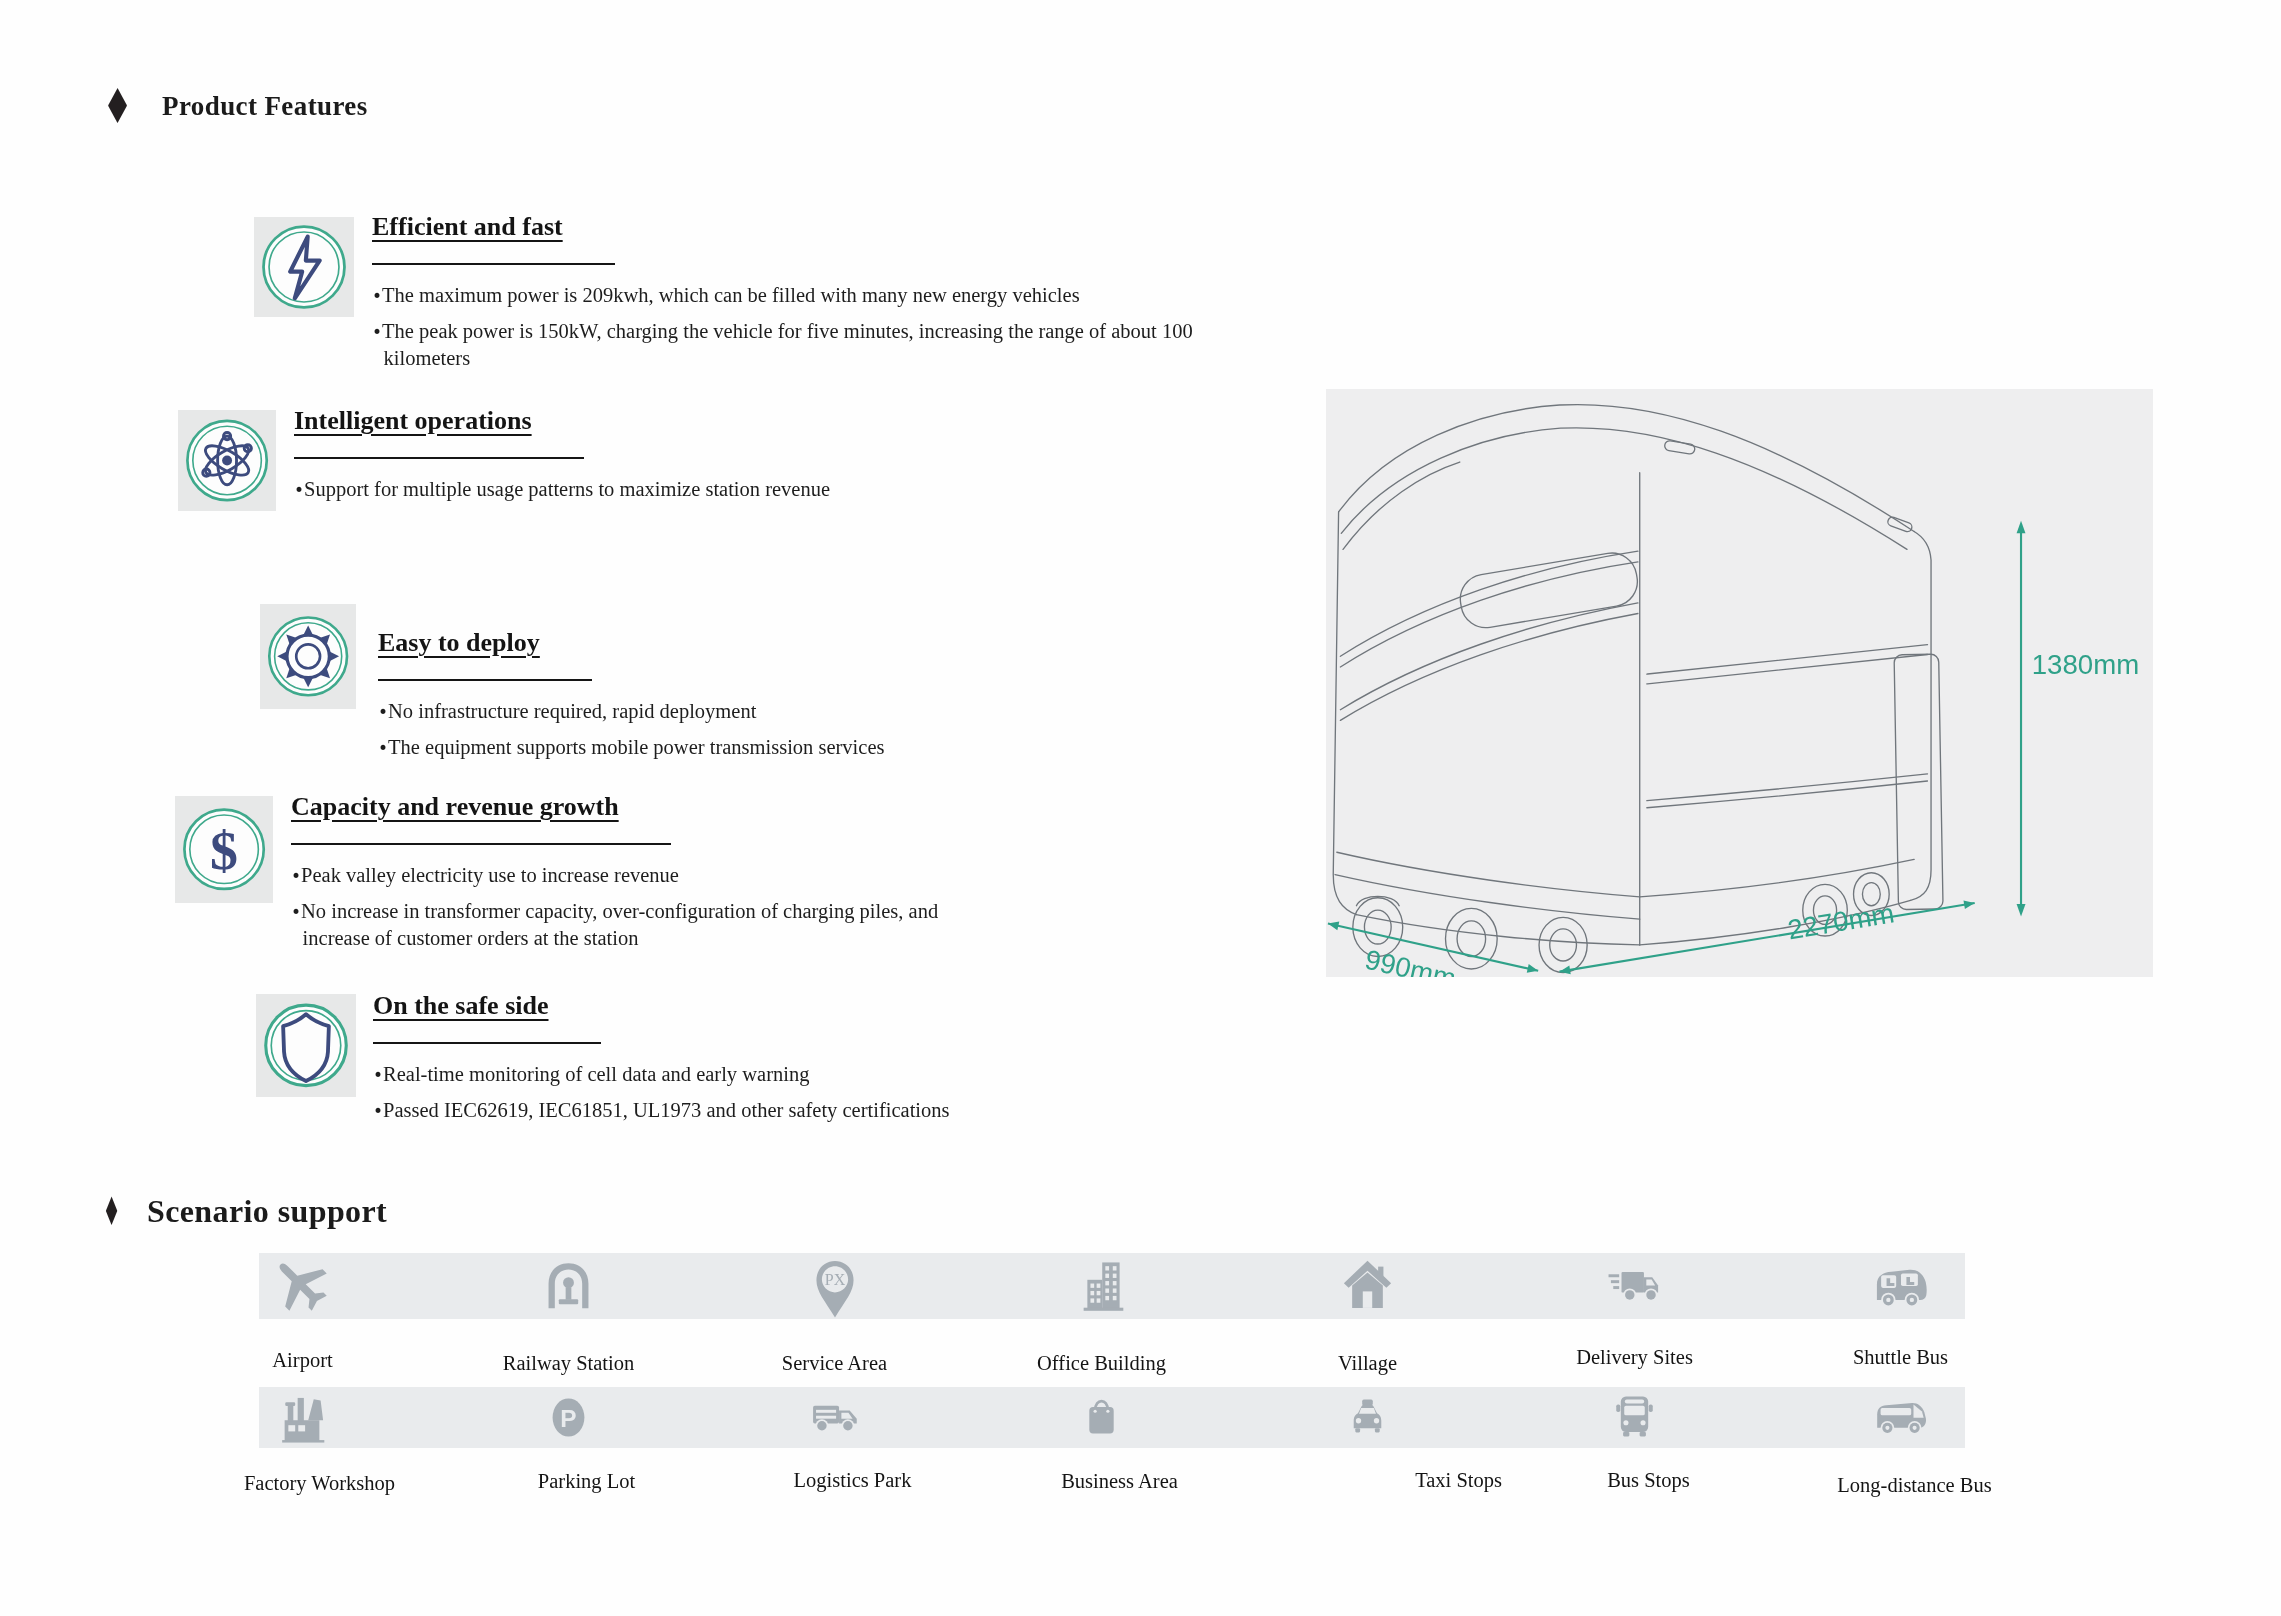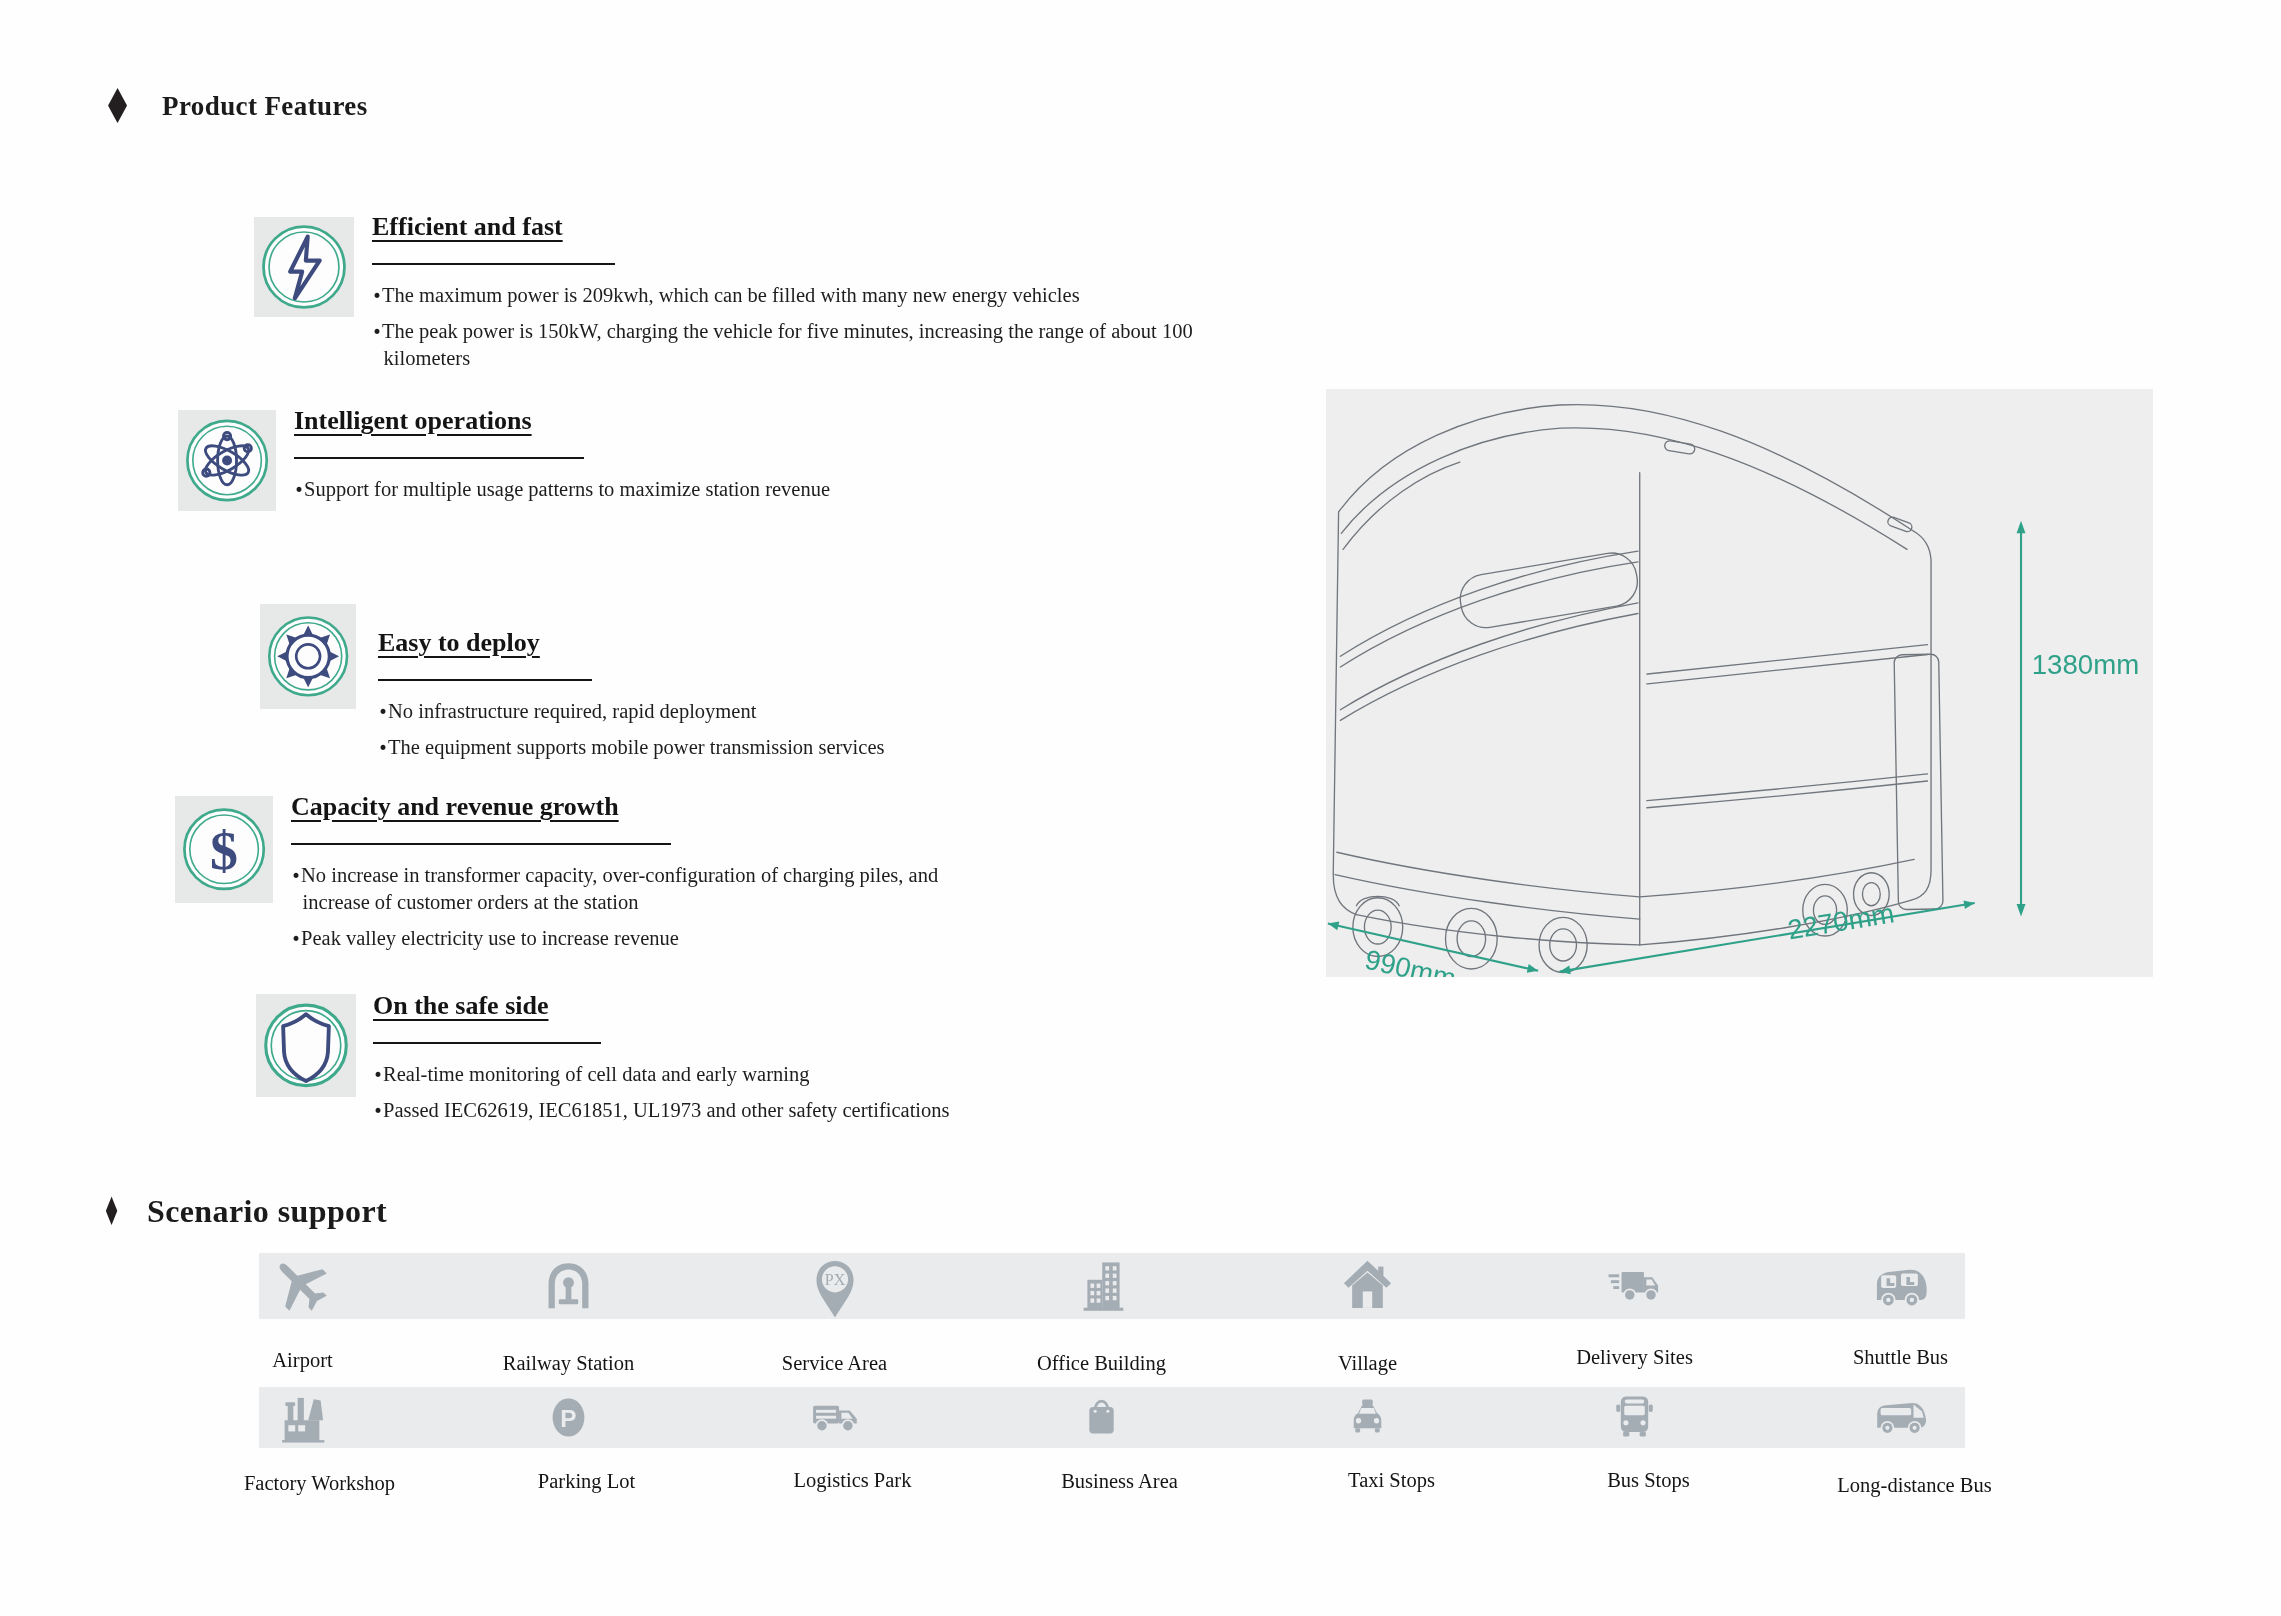--- a/index.html
+++ b/index.html
@@ -305,22 +305,22 @@
   <div class="feature">
     <div class="tile" style="left:175px;top:796px;width:98px;height:107px;">
       <svg viewBox="0 0 101.188 112.797" width="90" height="101">
           <use href="#sym-dollar"></use>
         </svg>
     </div>
     <div class="fcol" style="left:291px;top:792px;width:655px;">
       <div class="ftitle-wrap">
         <span class="ftitle-text">Capacity and revenue growth</span>
       </div>
+      <div class="fbullet"><span class="bdot">•</span><span>Peak valley electricity use to increase revenue</span></div>
       <div class="fbullet"><span class="bdot">•</span><span>No increase in transformer capacity, over-configuration of charging piles, and increase of customer orders at the station</span></div>
-      <div class="fbullet"><span class="bdot">•</span><span>Peak valley electricity use to increase revenue</span></div>
     </div>
   </div>
 
   <div class="feature">
     <div class="tile" style="left:256px;top:994px;width:100px;height:103px;">
       <svg viewBox="0 0 103.031 109.031" width="92" height="97">
           <use href="#sym-shield"></use>
         </svg>
     </div>
     <div class="fcol" style="left:373px;top:991px;width:784px;">
@@ -489,18 +489,18 @@
   <div class="scn-icon" style="left:1870px;top:1388px;width:62px;height:57px;">
       <svg viewBox="0 0 70 64" width="62" height="57">
         <use href="#sym-coach"></use>
       </svg>
     </div>
 
   <div class="scn-label" style="left:177px;top:1472px;">Factory Workshop</div>
   <div class="scn-label" style="left:444px;top:1470px;">Parking Lot</div>
   <div class="scn-label" style="left:710px;top:1469px;">Logistics Park</div>
   <div class="scn-label" style="left:977px;top:1470px;">Business Area</div>
-  <div class="scn-label" style="left:1249px;top:1469px;">Taxi Stops</div>
+  <div class="scn-label" style="left:1217px;top:1469px;text-align:right;">Taxi Stops</div>
   <div class="scn-label" style="left:1506px;top:1469px;">Bus Stops</div>
   <div class="scn-label" style="left:1772px;top:1474px;">Long-distance Bus</div>
 
 </div>
 
 
 </body></html>

